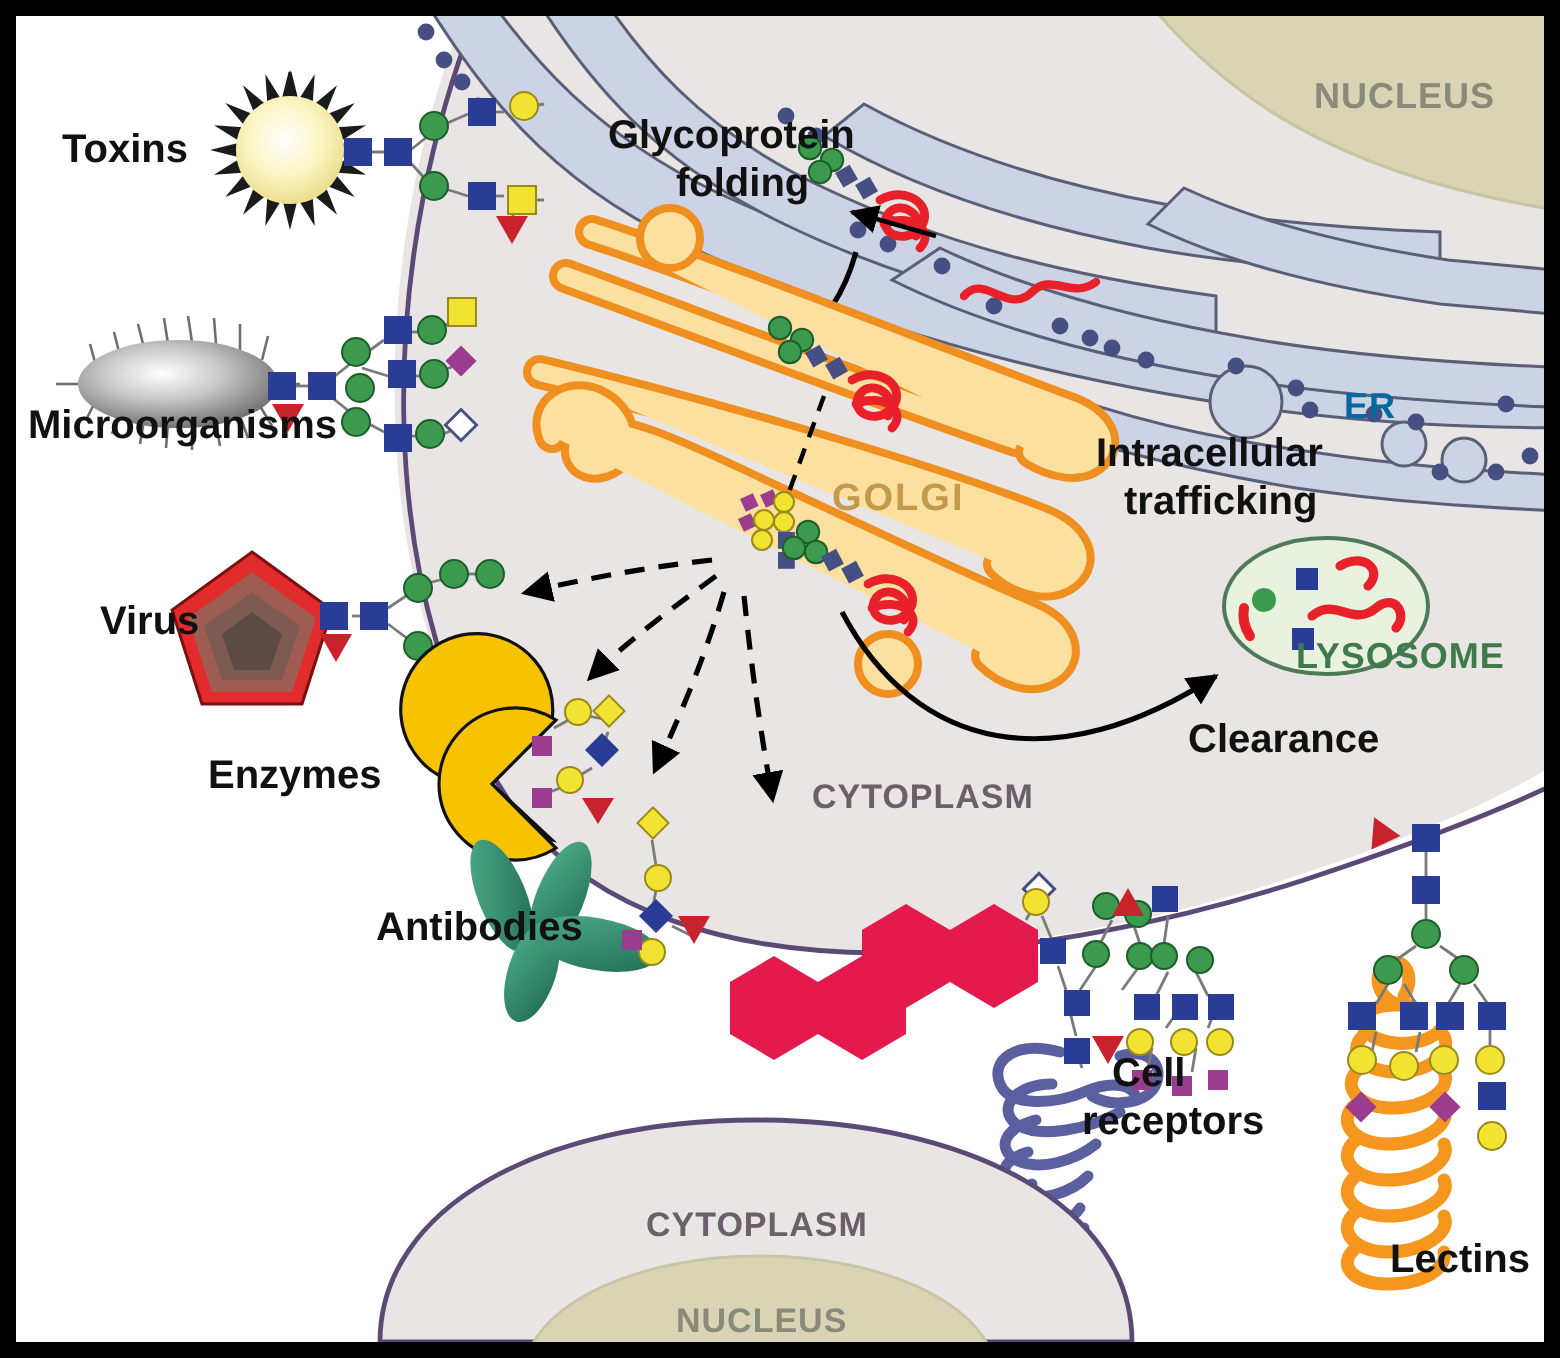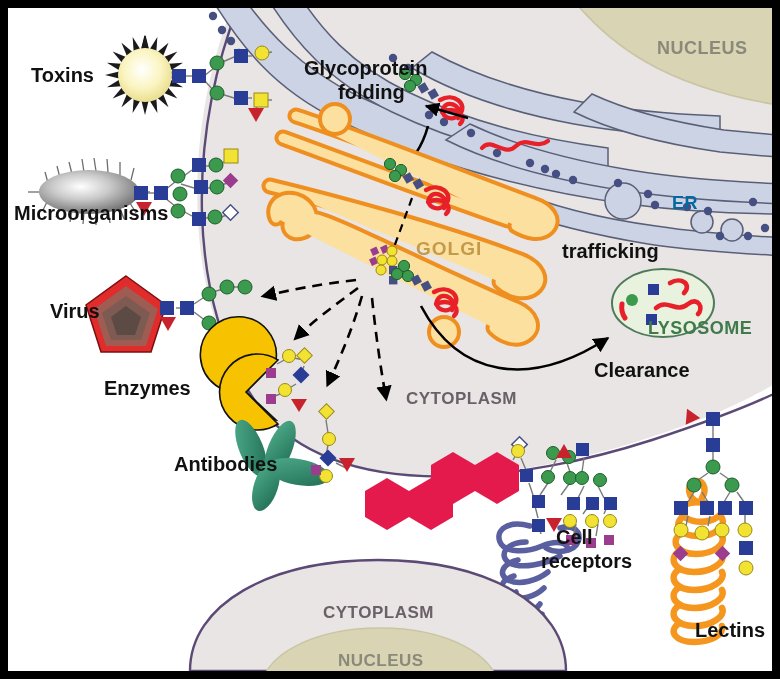--- a/index.html
+++ b/index.html
@@ -495,27 +495,28 @@
     <path d="M182,663 C182,596 262,552 370,552 C478,552 558,596 558,663 Z" fill="#e8e5e4" stroke="#5c4a76" stroke-width="2.4"></path>
     <ellipse cx="372" cy="680" rx="118" ry="60" fill="#d8d4b4" stroke="#c9c5a4" stroke-width="1.4"></ellipse>
   </g>
 
 </svg>
 
 <div class="lbl md" style="left:23px;top:57px;">Toxins</div>
 <div class="lbl md" style="left:6px;top:195px;">Microorganisms</div>
 <div class="lbl md" style="left:42px;top:293px;">Virus</div>
 <div class="lbl md" style="left:96px;top:370px;">Enzymes</div>
-<div class="lbl md" style="left:166px;top:446px;">Antibodies</div>
+<div class="lbl md" style="left:180px;top:446px;">Antibodies</div>
 <div class="lbl md" style="left:548px;top:519px;text-align:right;">Cell</div>
 <div class="lbl md" style="left:533px;top:543px;">receptors</div>
 <div class="lbl md" style="left:687px;top:612px;">Lectins</div>
 
 <div class="lbl md" style="left:296px;top:50px;">Glycoprotein</div>
 <div class="lbl md" style="left:330px;top:74px;">folding</div>
+<div class="lbl md" style="left:540px;top:209px;">Intracellular</div>
 <div class="lbl md" style="left:554px;top:233px;">trafficking</div>
 <div class="lbl md" style="left:553px;top:352px;margin-left:33px;">Clearance</div>
 
 <div class="organelle" style="left:649px;top:30px;font-size:18px;color:#8a8a7a;">NUCLEUS</div>
 <div class="organelle" style="left:664px;top:185px;font-size:18px;color:#0369a1;">ER</div>
 <div class="organelle" style="left:640px;top:310px;font-size:18px;color:#3f7a4a;">LYSOSOME</div>
 <div class="organelle" style="left:398px;top:381px;font-size:17px;color:#6b5f68;">CYTOPLASM</div>
 <div class="organelle" style="left:315px;top:595px;font-size:17px;color:#6b5f68;">CYTOPLASM</div>
 <div class="organelle" style="left:330px;top:643px;font-size:17px;color:#8a8a7a;">NUCLEUS</div>
 

